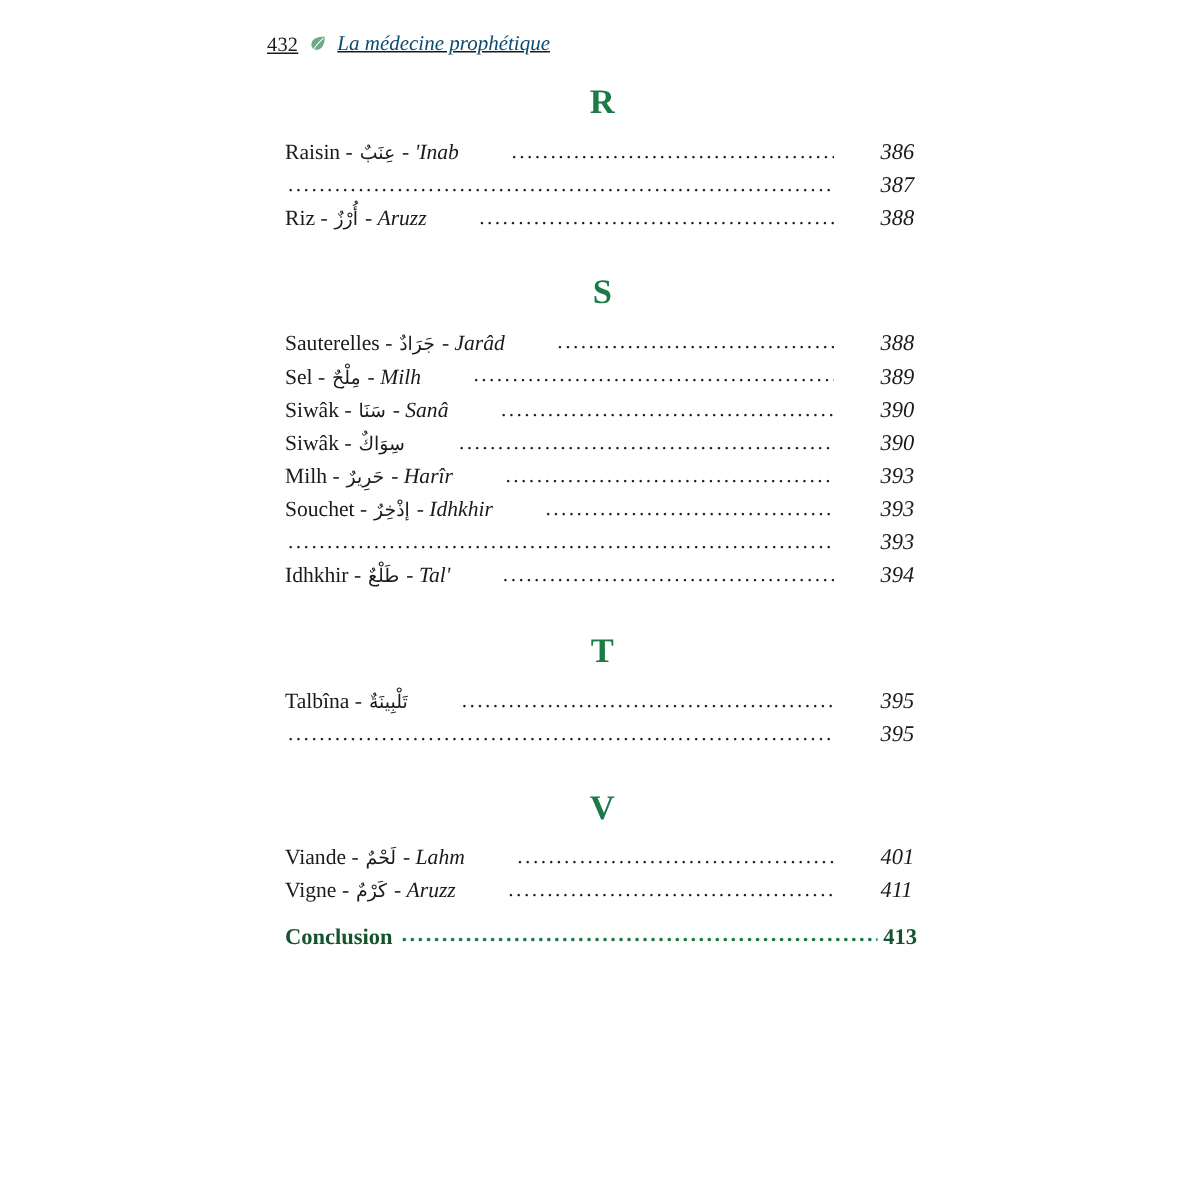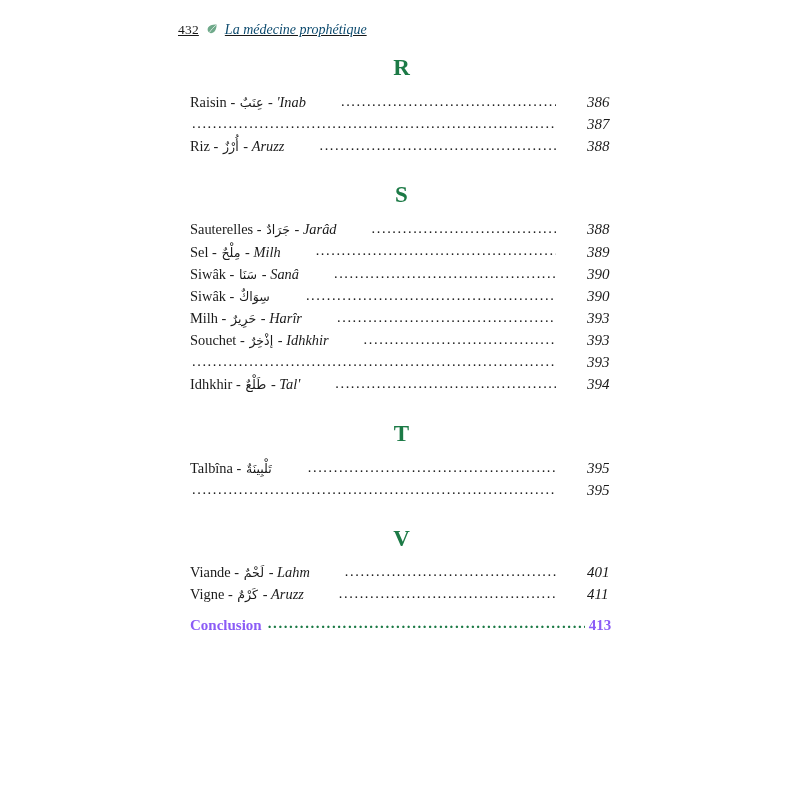--- a/index.html
+++ b/index.html
@@ -115,21 +115,21 @@
     padding: 0 1px;
   }
   .translit {
     font-style: italic;
   }
   
   .conclusion {
     margin-top: 12px;
     display: flex;
     align-items: baseline;
-    color: #8b5cf6;
+    color: #14532d;
     font-weight: bold;
     font-size: 15px;
     white-space: nowrap;
   }
   .conclusion .label { flex: 0 0 auto; padding-right: 4px; }
   .conclusion .dots {
     flex: 1 1 auto;
     overflow: hidden;
     height: 1em;
     margin: 0 2px;

